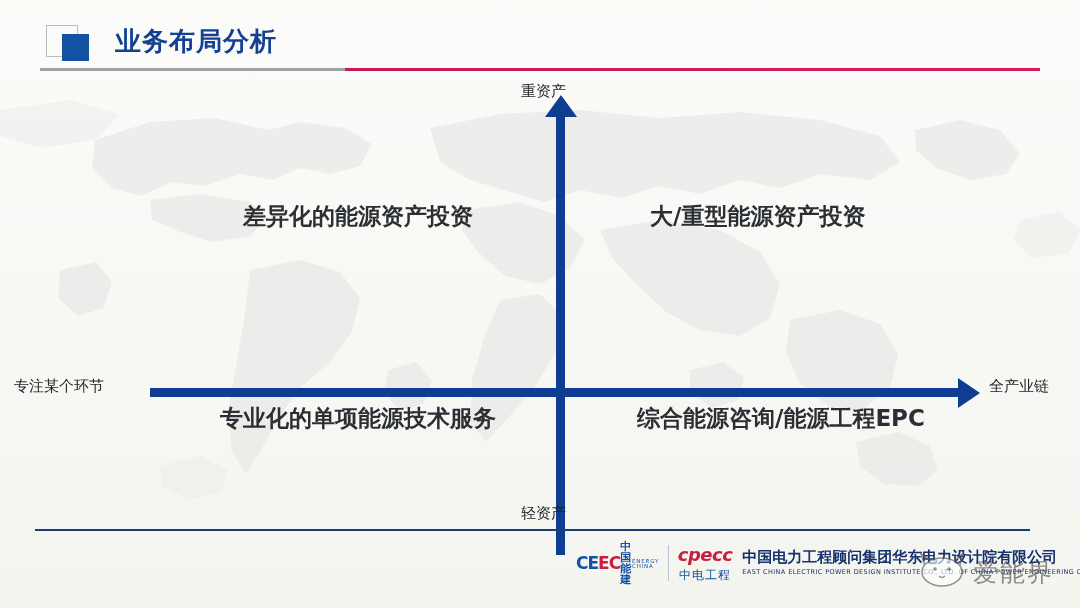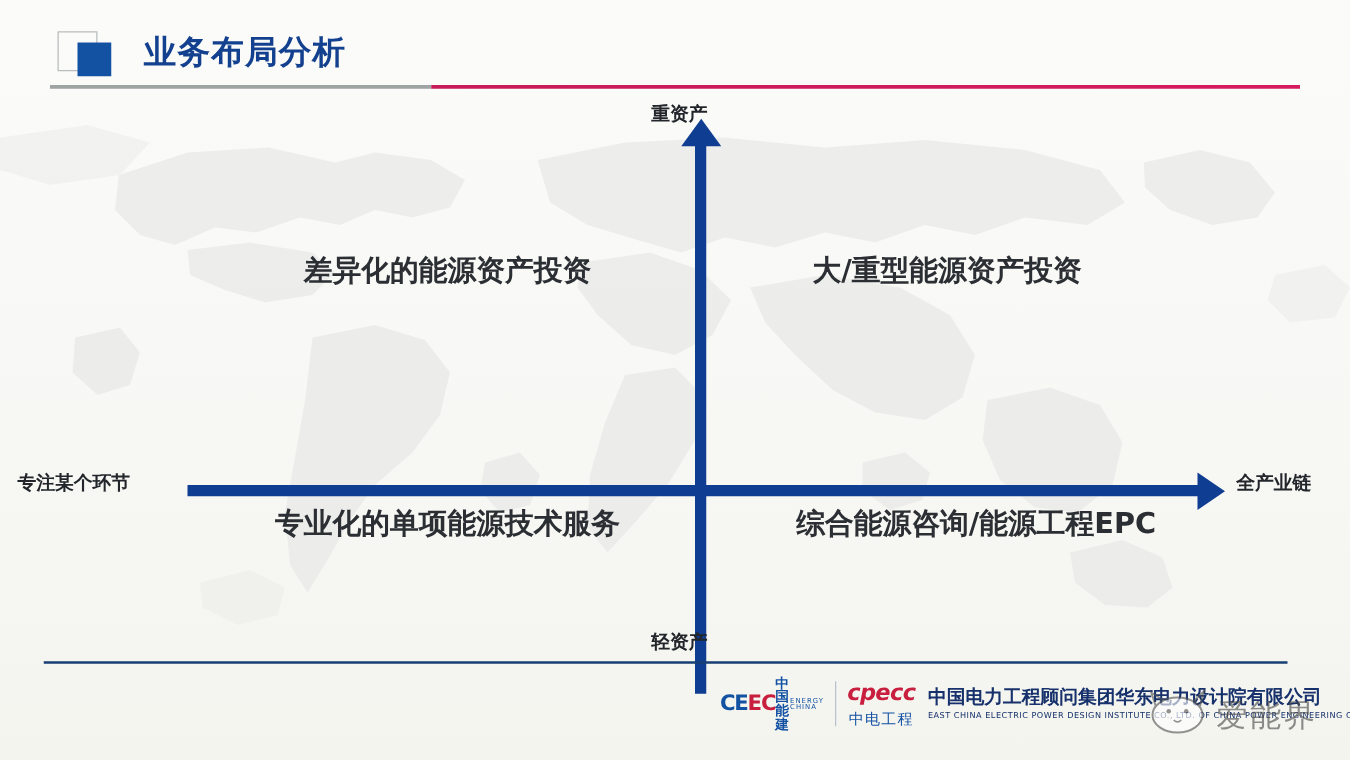--- a/index.html
+++ b/index.html
@@ -63,21 +63,21 @@
   }
   .arrow-right{
     position:absolute;left:958px;top:306px;width:0;height:0;
     border-top:15px solid transparent;border-bottom:15px solid transparent;
     border-left:22px solid #0f3d91;
   }
 
   .axlabel{
     position:absolute;
     font-family:"DejaVu Sans", sans-serif;
-    font-weight:bold;font-size:15px;color:#22262b;white-space:nowrap;
+    font-weight:normal;font-size:15px;color:#22262b;white-space:nowrap;
   }
   .ax-top{left:521px;top:10px;}
   .ax-bottom{left:521px;top:432px;}
   .ax-left{left:14px;top:305px;}
   .ax-right{left:989px;top:305px;}
 
   .quad{
     position:absolute;
     font-family:"DejaVu Sans", sans-serif;
     font-weight:bold;font-size:23px;color:#2b2f33;
@@ -101,21 +101,21 @@
     display:flex;align-items:center;gap:0;
   }
   .ceec{display:flex;flex-direction:row;align-items:center;line-height:1;}
   .ceec .mark{
     font-family:"DejaVu Sans", sans-serif;
     font-weight:bold;font-size:17px;letter-spacing:-1px;
     color:#1352a3;
   }
   .ceec .mark .r{color:#c81f3f;}
   .ceec .cn{
-    font-family:Liberation Sans, sans-serif;
+    font-family:Liberation Mono, monospace;
     font-weight:bold;font-size:11px;color:#1352a3;margin-top:2px;letter-spacing:.5px;
   }
   .ceec .en{
     font-family:"DejaVu Sans", sans-serif;
     font-size:5.5px;color:#1352a3;margin-top:2px;letter-spacing:.8px;
   }
   .divider-v{width:1px;height:36px;background:#b9c3cf;margin:0 9px;}
   .cpecc{display:flex;flex-direction:column;align-items:center;line-height:1;}
   .cpecc .mark{
     font-family:"DejaVu Sans", sans-serif;

